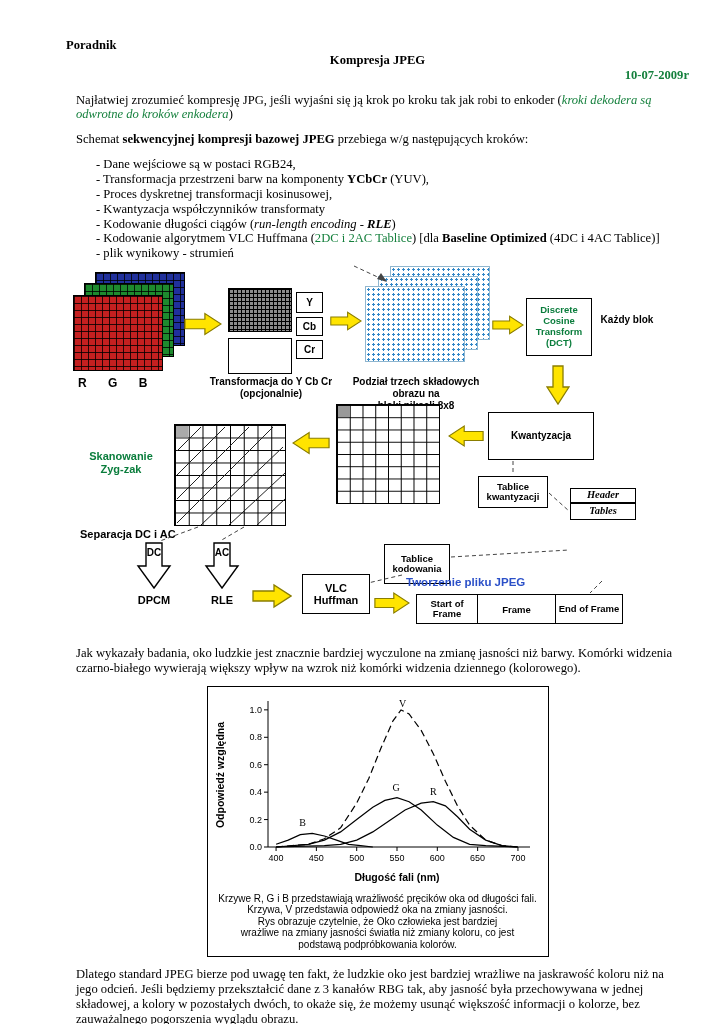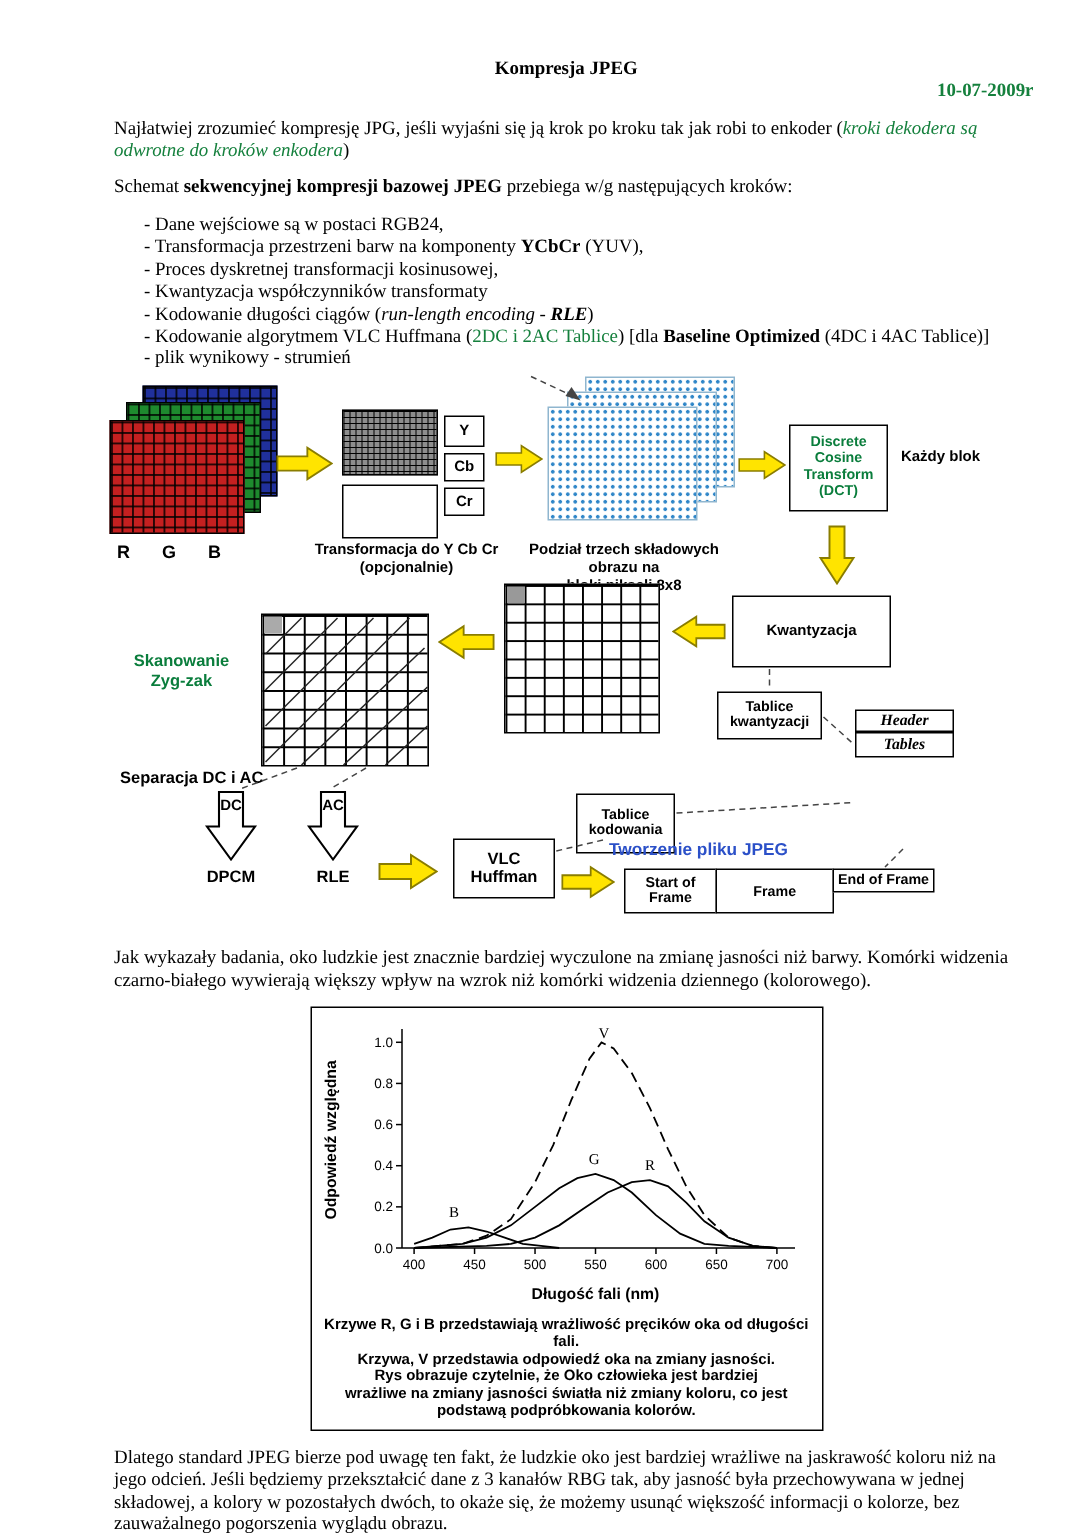--- a/index.html
+++ b/index.html
@@ -34,32 +34,33 @@
                 background-image:radial-gradient(#2f86c8 1px, transparent 1.4px); background-size:5px 5px; }
   .grid8 { background-color:#fff; border:1px solid #000;
            background-image:linear-gradient(#000 1px, transparent 1px), linear-gradient(90deg,#000 1px, transparent 1px);
            background-size:12.5% 12.5%; }
   .yarrow { fill:#ffe400; stroke:#8a7d00; stroke-width:1.3; }
   .arrow-tag { position:absolute; left:0; top:5px; width:100%; text-align:center;
                font-weight:bold; font-size:10px; font-family:"Liberation Sans",sans-serif; }
 
   
   .figure { width:342px; margin:4px auto 6px; border:1px solid #000; padding:4px 2px 6px; text-align:center; background:#fff; }
-  .caption { font-family:"Liberation Sans",sans-serif; font-size:10px; font-weight:bold;
+  .caption { font-family:"Liberation Sans",sans-serif; font-size:10px; font-weight:normal;
              text-align:center; line-height:1.15; margin-top:2px; }
   #sensitivity-chart line.ax { stroke:#000; stroke-width:1; }
   #sensitivity-chart text.tick { font-family:"Liberation Sans",sans-serif; font-size:9px; }
   #sensitivity-chart text.clabel { font-family:"Liberation Serif",serif; font-size:10px; }
   #sensitivity-chart text.alabel { font-family:"Liberation Sans",sans-serif; font-size:10.5px; font-weight:bold; }
 </style>
 </head>
 <body>
 
 <div class="page">
 
+  <div class="bold">Poradnik</div>
   <div class="bold center">Kompresja JPEG</div>
   <div class="bold right red">10-07-2009r</div>
 
   <p class="para"><span>Najłatwiej zrozumieć kompresję JPG, jeśli wyjaśni się ją krok po kroku tak jak robi to enkoder (</span><span class="red italic">kroki dekodera są odwrotne do kroków enkodera</span><span>)</span></p>
 
   <p class="para"><span>Schemat </span><span class="bold">sekwencyjnej kompresji bazowej JPEG</span><span> przebiega w/g następujących kroków:</span></p>
 
   <div class="steps">
     <div><span>- Dane wejściowe są w postaci RGB24,</span></div>
     <div><span>- Transformacja przestrzeni barw na komponenty </span><span class="bold">YCbCr</span><span> (YUV),</span></div>
@@ -179,21 +180,21 @@
     <div class="abs dbox" style="left:316px;top:280px;width:66px;height:40px;font-size:9.5px;line-height:1.1;padding:17px">Tablice kodowania</div>
 
     <div class="abs dlabel" style="left:338px;top:312px;width:150px;font-size:11.5px;color:#2b50c8;text-align:left;white-space:nowrap">Tworzenie pliku JPEG</div>
 
     <div class="abs" style="left:306px;top:326px;width:36px;height:26px"><svg viewBox="0 0 40 26" width="36" height="26">
           <polygon class="yarrow" points="1,8 22,8 22,2 39,13 22,24 22,18 1,18"></polygon>
         </svg></div>
 
     <div class="abs dbox" style="left:348px;top:330px;width:62px;height:30px;font-size:9.5px;line-height:1.1">Start of Frame</div>
     <div class="abs dbox" style="left:409px;top:330px;width:79px;height:30px;font-size:9.5px">Frame</div>
-    <div class="abs dbox" style="left:487px;top:330px;width:68px;height:16px;font-size:9.5px;line-height:1.1">End of Frame</div>
+    <div class="abs dbox" style="left:487px;top:330px;width:68px;height:30px;font-size:9.5px;line-height:1.1">End of Frame</div>
 
     <svg class="abs" style="left:0;top:0;pointer-events:none" width="592" height="372">
       <g stroke="#444" stroke-width="1" stroke-dasharray="4 3" fill="none">
         <path d="M286,2 L316,16"></path>
         <path d="M445,197 L445,211"></path>
         <path d="M481,229 L501,247"></path>
         <path d="M383,293 L501,286"></path>
         <path d="M334,311 L300,319"></path>
         <path d="M130,263 L92,277"></path>
         <path d="M176,263 L152,277"></path>

